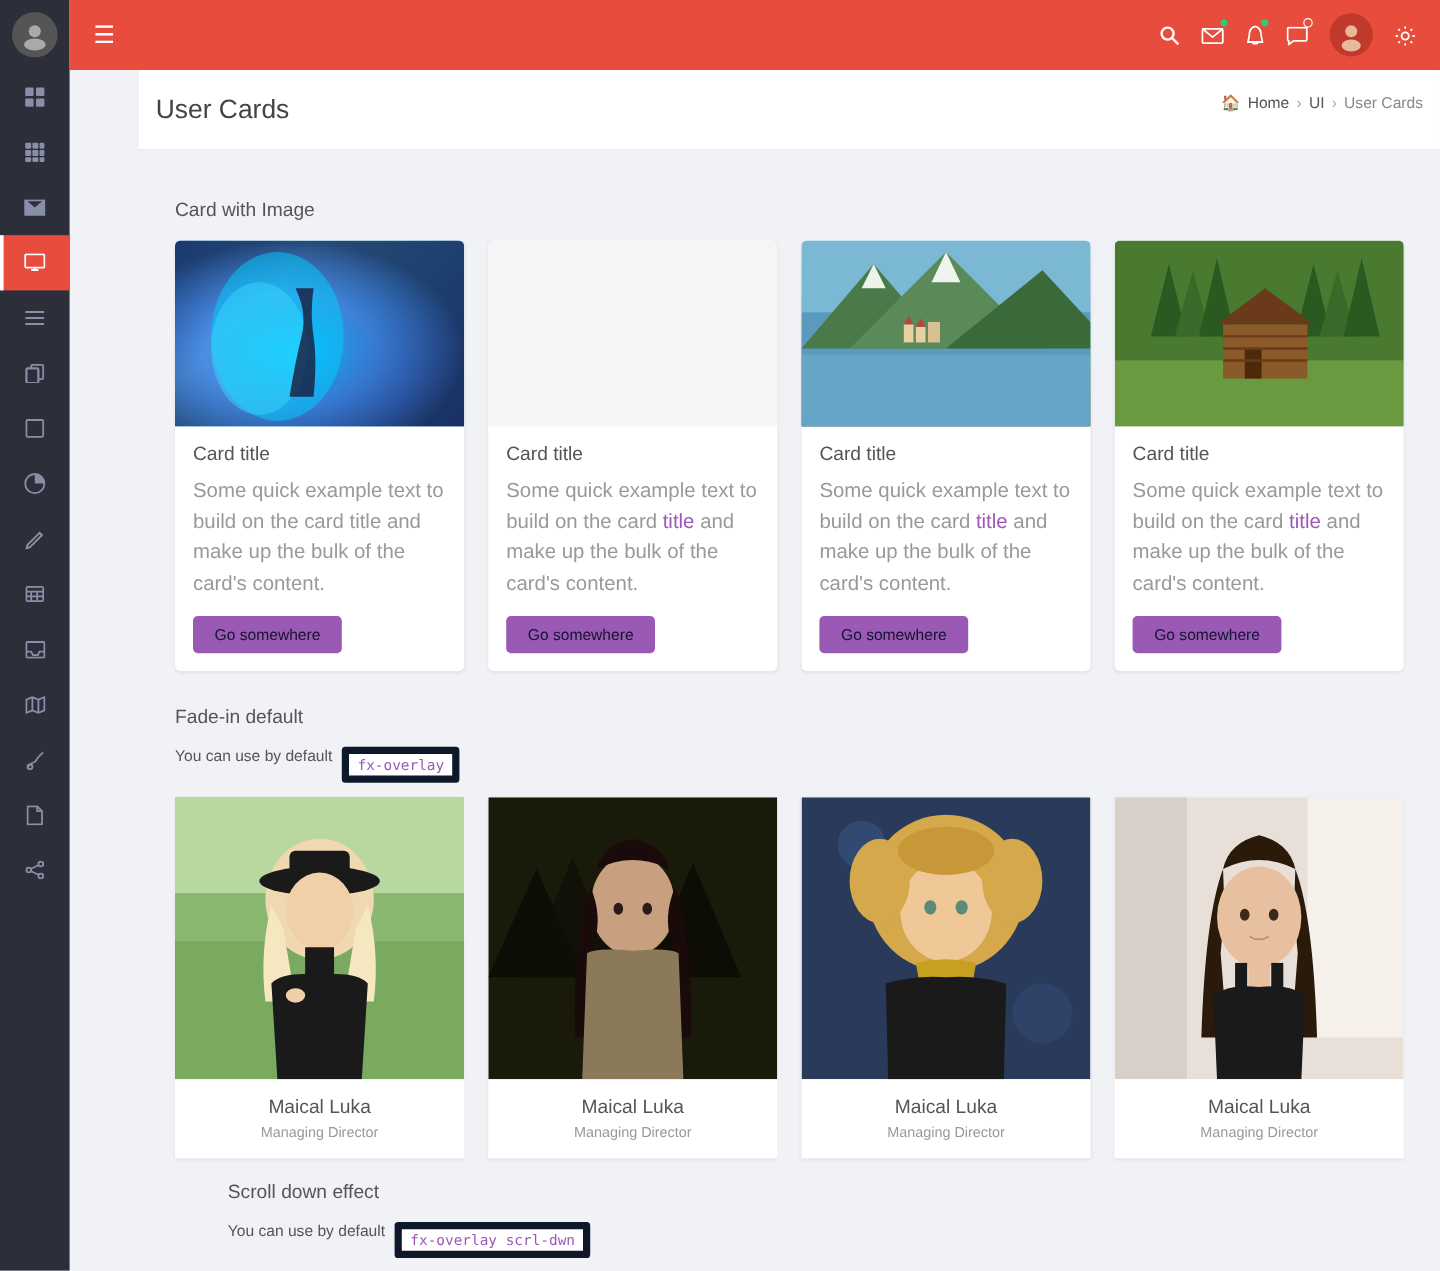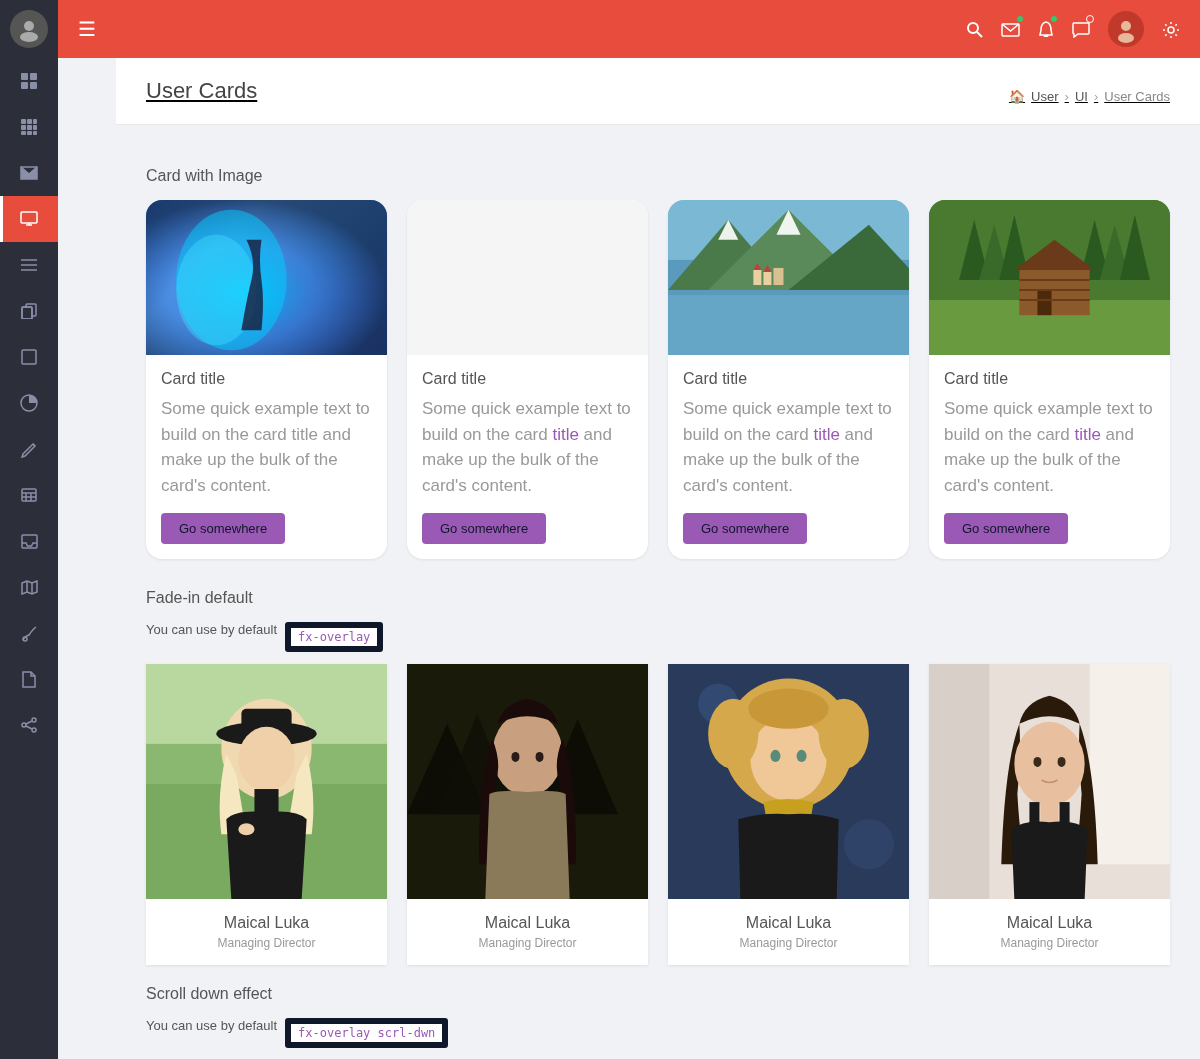--- a/index.html
+++ b/index.html
@@ -114,26 +114,25 @@
       margin-top: 58px;
       flex: 1;
       overflow-y: auto;
       height: calc(1059px - 58px);
       background: #f0f2f5;
     }
 
     
     .page-header {
       background: #fff;
-      padding: 20px 30px;
-      display: flex;
-      align-items: flex-end;
+      padding: 20px 14px;
+      display: flex;
+      align-items: flex-start;
       justify-content: space-between;
       border-bottom: 1px solid #e8e8e8;
-      text-decoration: underline;
     }
     .page-title {
       font-size: 22px;
       font-weight: 500;
       color: #444;
     }
     .breadcrumb {
       display: flex;
       align-items: center;
       gap: 6px;
@@ -168,21 +167,21 @@
     .cards-grid {
       display: grid;
       grid-template-columns: repeat(4, 1fr);
       gap: 20px;
       margin-bottom: 30px;
     }
 
     
     .card {
       background: #fff;
-      border-radius: 16px;
+      border-radius: 5px;
       overflow: hidden;
       box-shadow: 0 1px 3px rgba(0,0,0,0.08);
     }
     .card-image {
       width: 100%;
       height: 155px;
       object-fit: cover;
       display: block;
     }
     .card-image-placeholder {
@@ -262,20 +261,21 @@
       font-size: 12px;
       color: #999;
     }
 
     
     svg { display: inline-block; vertical-align: middle; }
 
     
     .scroll-section {
       margin-top: 5px;
+      margin-left: 44px;
     }
   </style>
 </head>
 <body>
 
 <div class="sidebar-icons">
   <div class="sidebar-icon-item" style="height:58px;">
     <div class="sidebar-avatar-img" style="background:#555; color:#ccc; font-size:20px;">
       <svg width="28" height="28" viewBox="0 0 28 28" fill="none">
         <circle cx="14" cy="11" r="5" fill="#aaa"></circle>
@@ -439,21 +439,21 @@
     </div>
   </div>
 </div>
 
 <div class="main">
 
   <div class="page-header">
     <h1 class="page-title">User Cards</h1>
     <nav class="breadcrumb">
       <span>🏠</span>
-      <span class="breadcrumb-link">User</span>
+      <span class="breadcrumb-link">Home</span>
       <span class="breadcrumb-sep">›</span>
       <span class="breadcrumb-link">UI</span>
       <span class="breadcrumb-sep">›</span>
       <span class="breadcrumb-current">User Cards</span>
     </nav>
   </div>
 
   <div class="content">
 
     <div>

